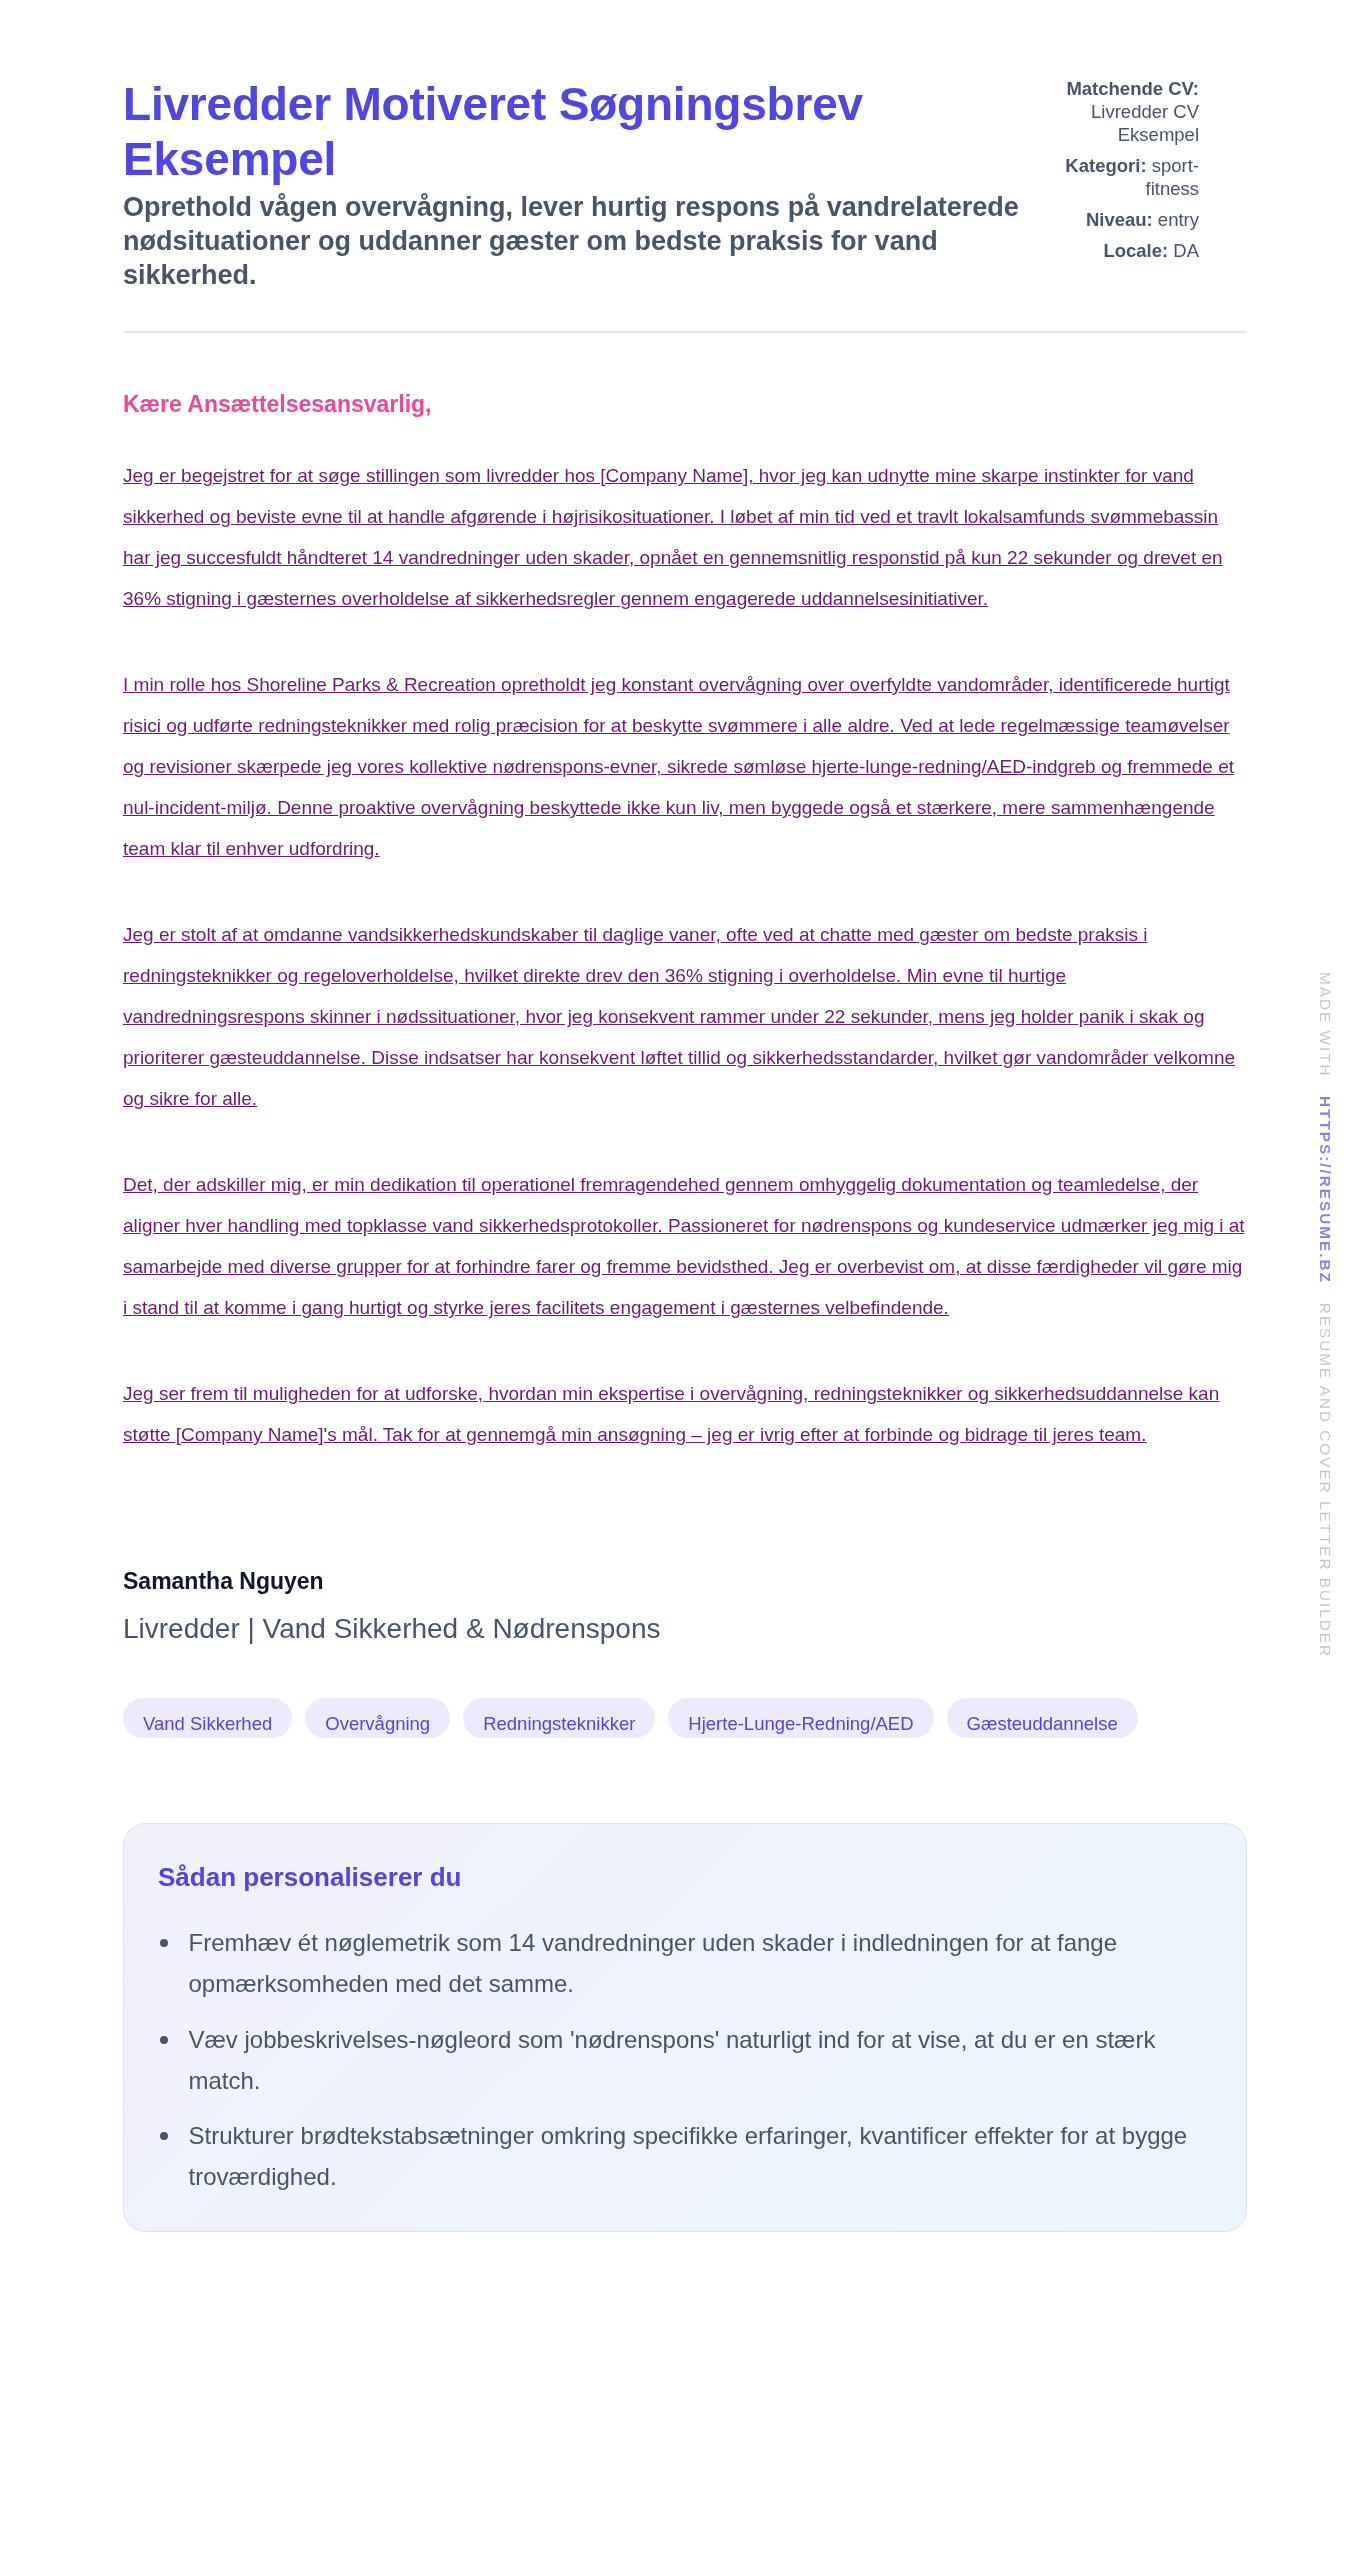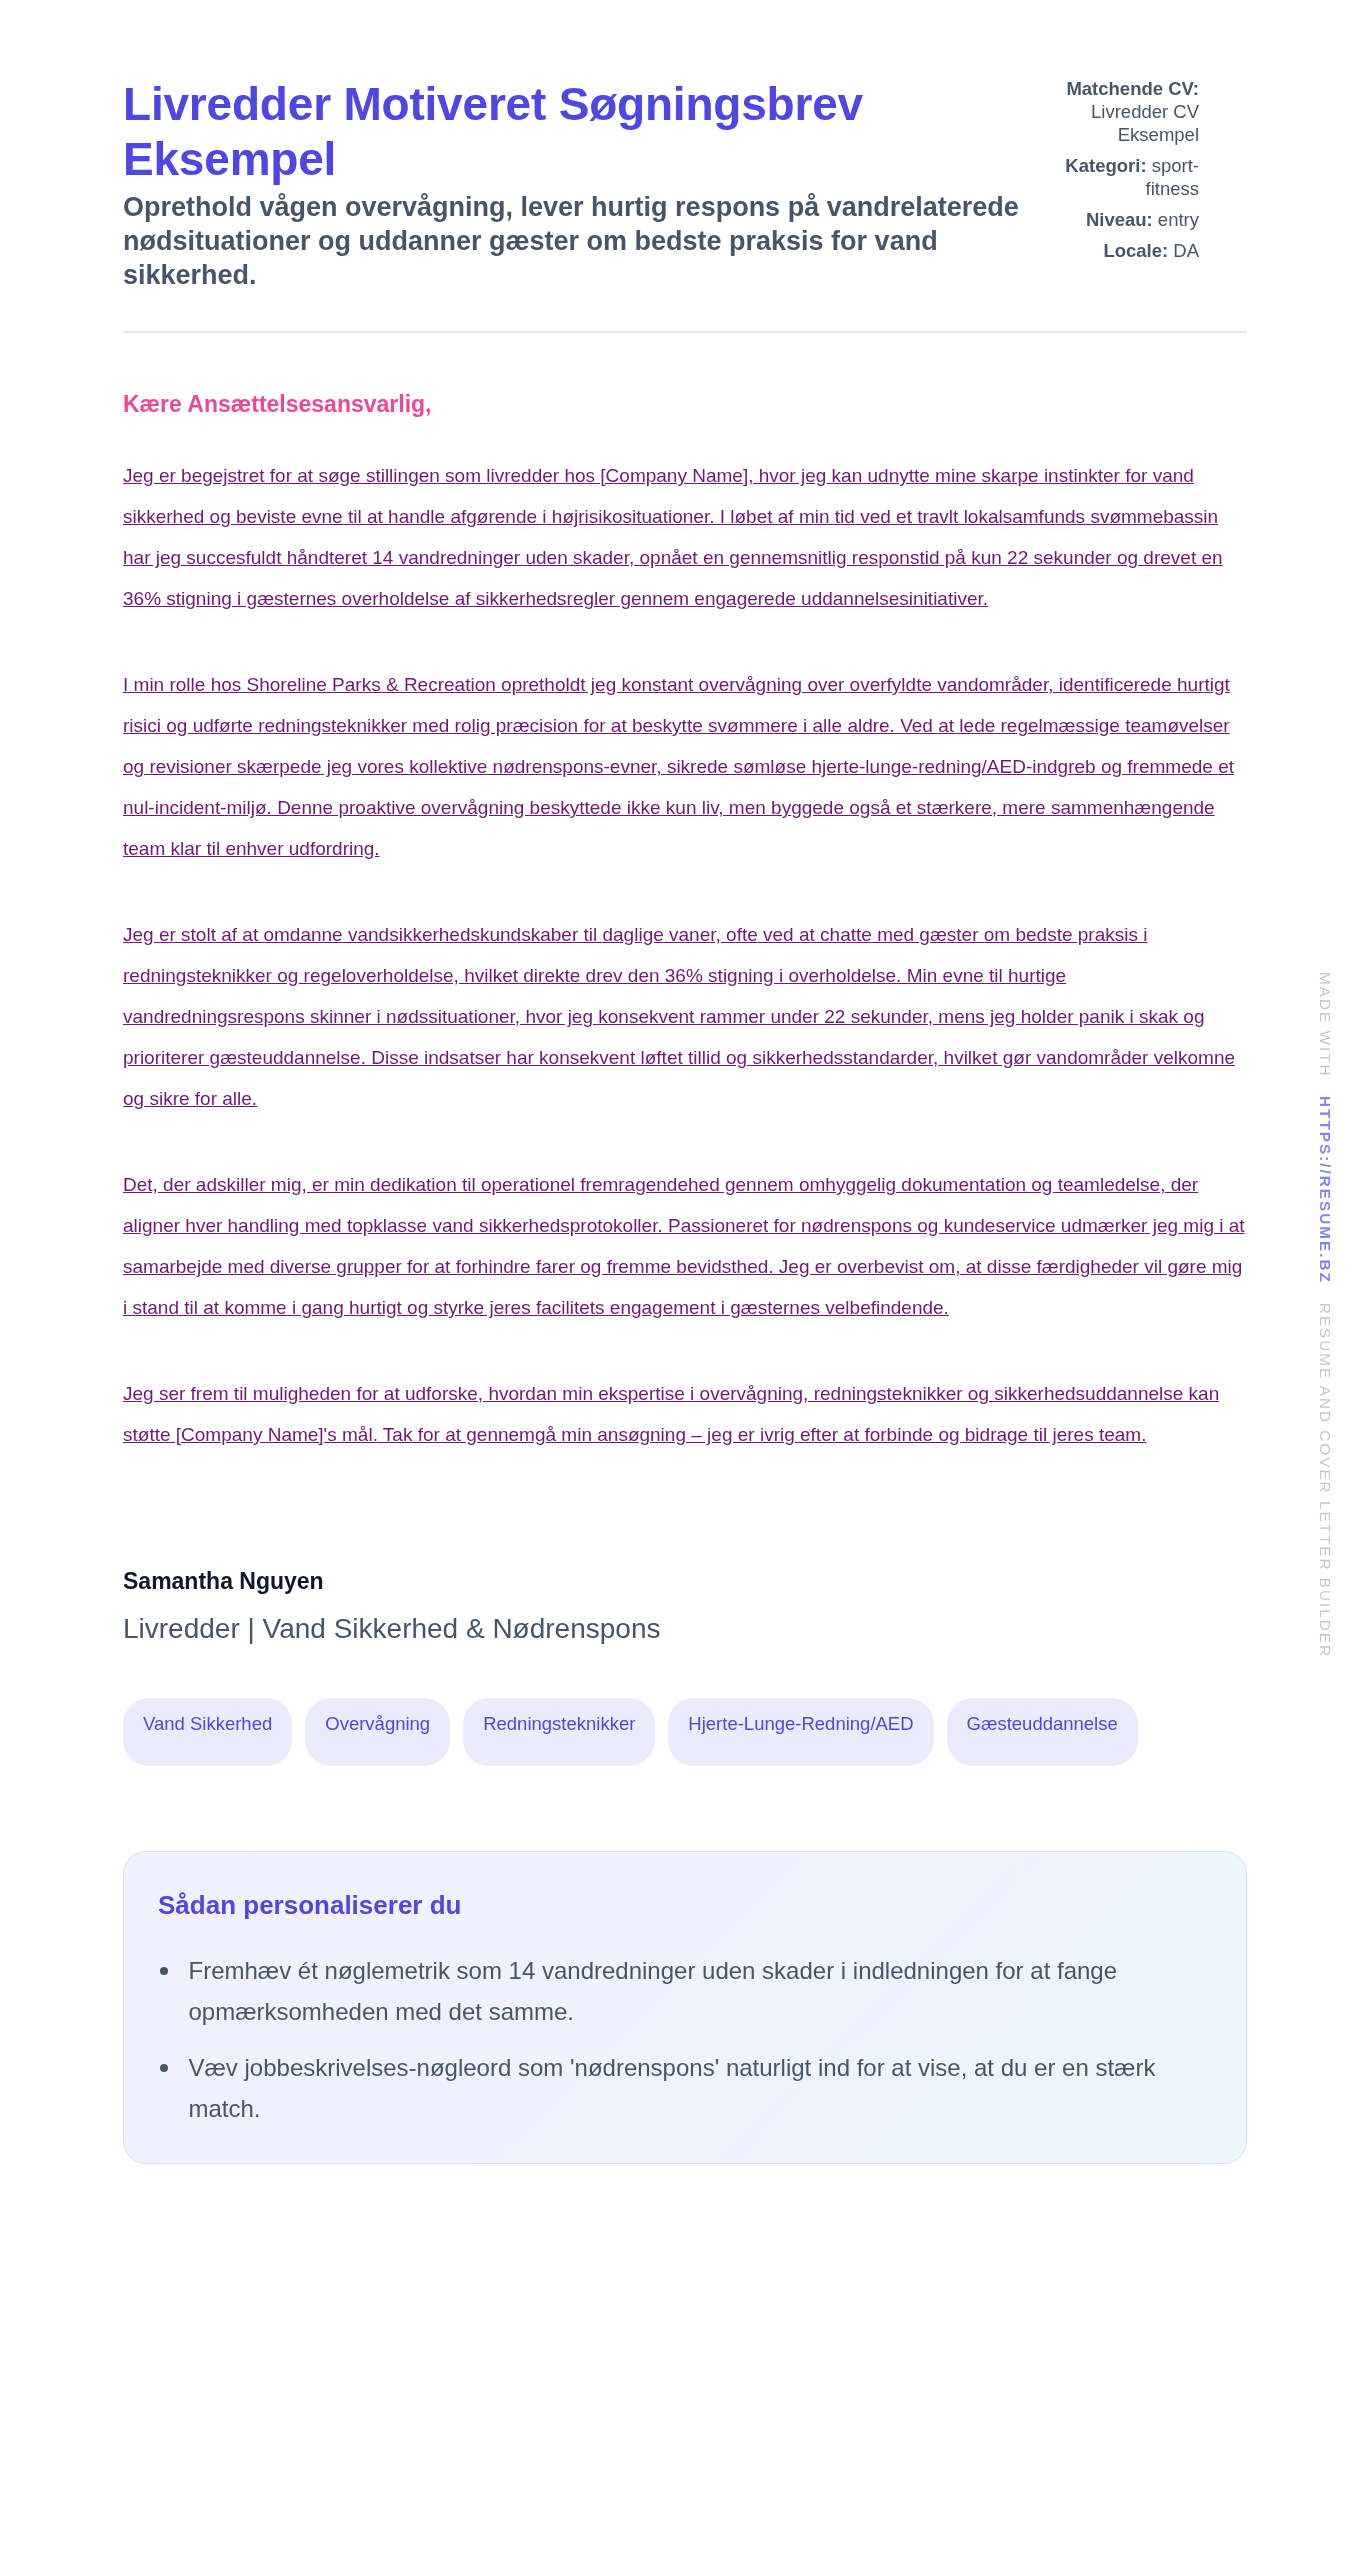--- a/index.html
+++ b/index.html
@@ -79,21 +79,21 @@
   .tags {
     display: flex;
     gap: 13px;
     margin-top: 53px;
   }
   .tag {
     background: #ecebfd;
     color: #4f46e5;
     font-size: 18.5px;
     padding: 0 20px;
-    height: 68px;
+    height: 40px;
     line-height: 51px;
     border-radius: 26px;
     white-space: nowrap;
   }
   .tips {
     margin-top: 85px;
     border: 1.6px solid #dcdff5;
     border-radius: 22.5px;
     background: linear-gradient(135deg, #f1f0fd 0%, #ecf6ff 100%);
     padding: 37px 53px 34px 34px;
@@ -201,20 +201,24 @@
     <h3 class="tips-title">Sådan personaliserer du</h3>
     <ul class="tips-list">
       <li class="tips-item">
         <span class="bullet"></span>
         <span>Fremhæv ét nøglemetrik som 14 vandredninger uden skader i indledningen for at fange opmærksomheden med det samme.</span>
       </li>
       <li class="tips-item">
         <span class="bullet"></span>
         <span>Væv jobbeskrivelses-nøgleord som 'nødrenspons' naturligt ind for at vise, at du er en stærk match.</span>
       </li>
+      <li class="tips-item">
+        <span class="bullet"></span>
+        <span>Strukturer brødtekstabsætninger omkring specifikke erfaringer, kvantificer effekter for at bygge troværdighed.</span>
+      </li>
     </ul>
   </aside>
 </div>
 
 <div class="watermark">
   <span>Made with</span>
   &nbsp;
   <span class="wm-link">https://resume.bz</span>
   &nbsp;
   <span>Resume and cover letter builder</span>

